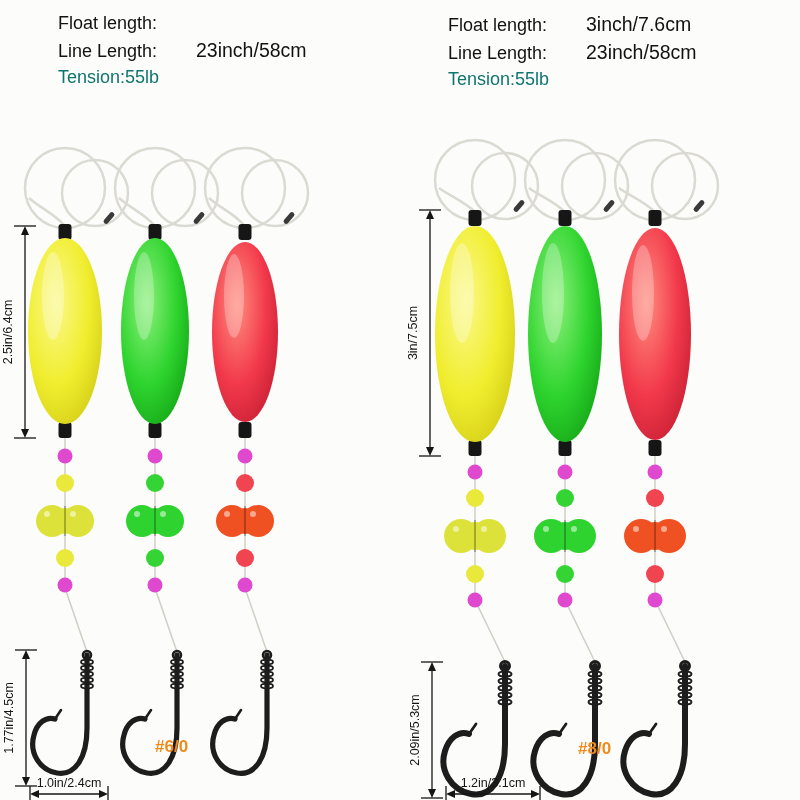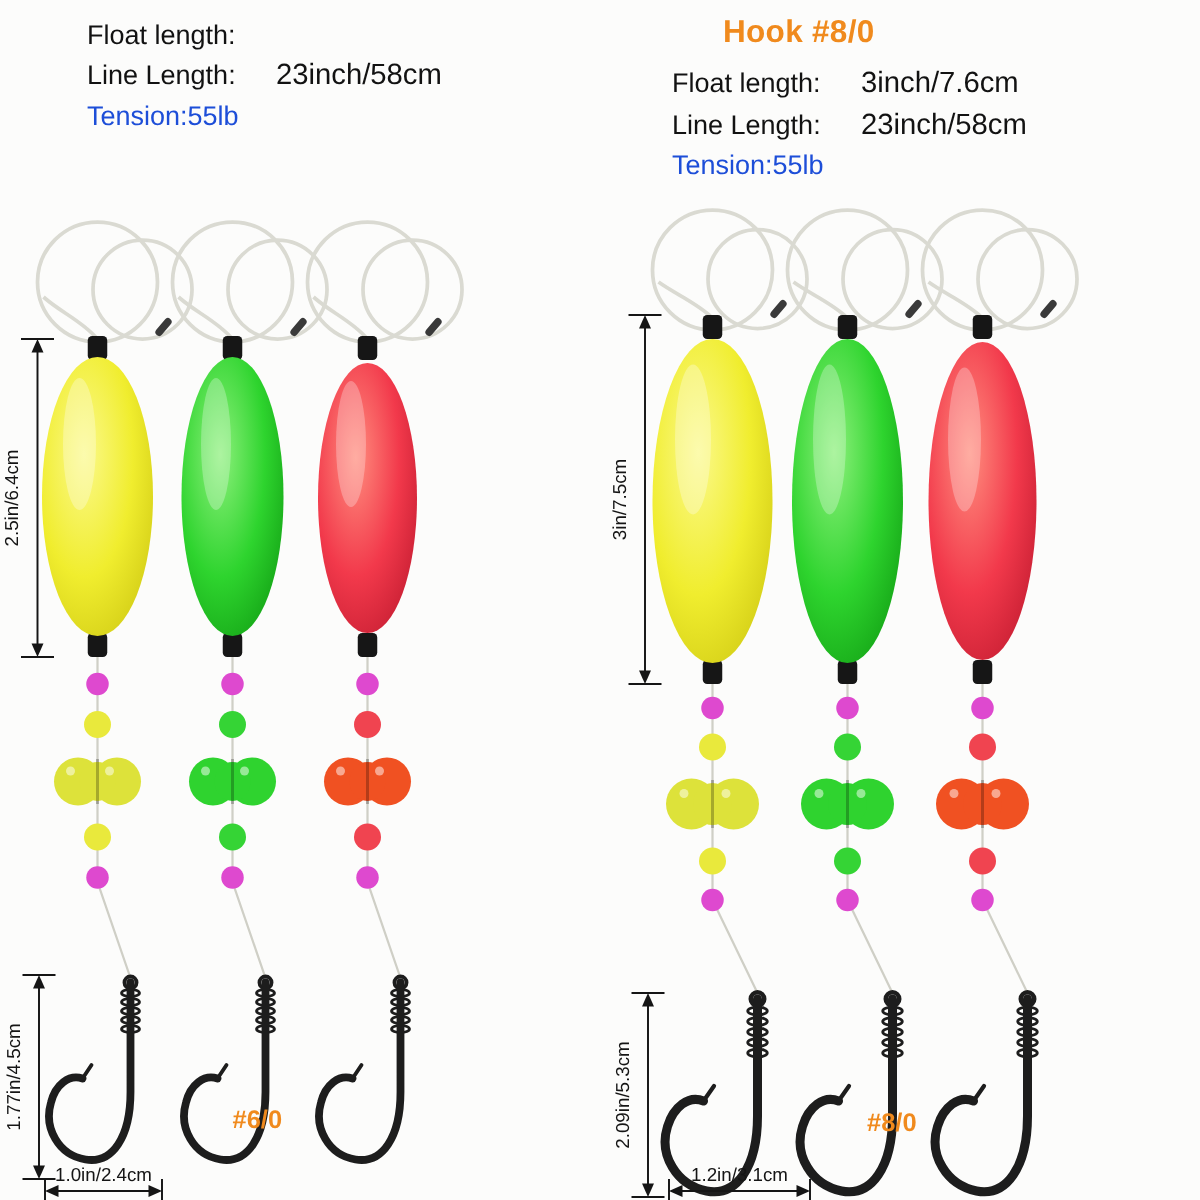--- a/index.html
+++ b/index.html
@@ -2,45 +2,44 @@
 <html><head>
 <meta charset="utf-8">
 <style>
   html,body { margin:0; padding:0; }
   body { font-family:"Liberation Sans", sans-serif; background:#ffffff; }
   .stage { position:relative; width:800px; height:800px; background:#fcfcfb; overflow:hidden; }
   .panel-header { position:absolute; top:8px; width:340px; }
   .panel-header.left { left:58px; }
   .panel-header.right { left:448px; }
   .panel-title { color:#f08a1d; font-weight:bold; font-size:21px; margin:2px 0 10px 34px; letter-spacing:0.2px; }
-  .spec-row { display:flex; align-items:baseline; gap:16px; margin:5px 0; color:#121212; }
+  .spec-row { display:flex; align-items:baseline; gap:28px; margin:5px 0; color:#121212; }
   .spec-label { font-size:18px; min-width:110px; }
   .spec-value { font-size:19.5px; }
-  .spec-tension { font-size:18px; color:#1d4ed8; margin-top:5px; }
+  .spec-tension { font-size:18px; color:#0f766e; margin-top:5px; }
   svg text { font-family:"Liberation Sans", sans-serif; }
   .dim-text { font-size:12.5px; fill:#151515; }
 </style>
 </head>
 <body>
 
 <div class="stage">
 
   <div class="panel-header left">
     <div class="spec-row">
       <span class="spec-label">Float length:</span>
     </div>
     <div class="spec-row">
       <span class="spec-label">Line Length:</span>
       <span class="spec-value">23inch/58cm</span>
     </div>
     <div class="spec-tension">Tension:55lb</div>
   </div>
 
   <div class="panel-header right">
-    <div class="panel-title">Hook #8/0</div>
     <div class="spec-row">
       <span class="spec-label">Float length:</span>
       <span class="spec-value">3inch/7.6cm</span>
     </div>
     <div class="spec-row">
       <span class="spec-label">Line Length:</span>
       <span class="spec-value">23inch/58cm</span>
     </div>
     <div class="spec-tension">Tension:55lb</div>
   </div>

